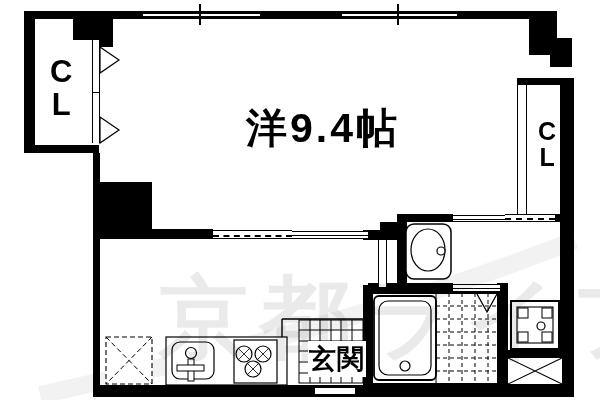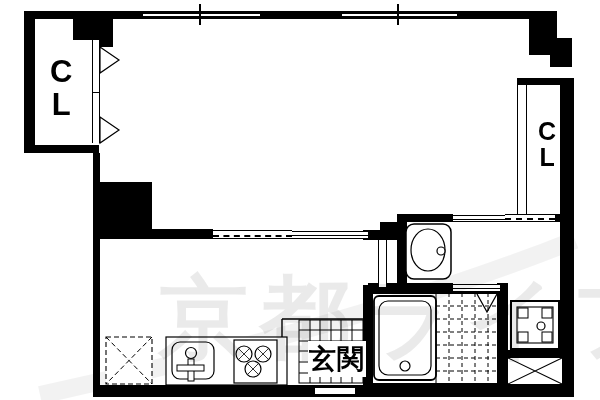--- a/index.html
+++ b/index.html
@@ -162,20 +162,21 @@
 
     <g stroke="#000" fill="#fff">
       <rect x="234" y="340" width="43" height="43" stroke-width="1.2"></rect>
       <circle cx="244" cy="354" r="8" stroke-width="1.2"></circle>
       <circle cx="263" cy="354" r="8" stroke-width="1.2"></circle>
       <circle cx="253" cy="369" r="8" stroke-width="1.2"></circle>
       <path d="M239 349 L249 359 M249 349 L239 359 M258 349 L268 359 M268 349 L258 359 M248 364 L258 374 M258 364 L248 374" stroke-width="0.8" fill="none"></path>
     </g>
   </svg>
 
+  <div class="lbl" style="left:246px;top:101px;font-size:41px;letter-spacing:3px;">洋9.4帖</div>
 
 
   <div class="lbl" style="left:308px;top:341px;font-size:27px;letter-spacing:1px;background:#fff;padding:0 1px;">玄関</div>
 
   <div class="lbl cl" style="left:50px;top:56px;font-size:31px;">
     <span>C</span><br>
     <span>L</span>
   </div>
 
   <div class="lbl cl" style="left:538px;top:118px;font-size:25px;">

